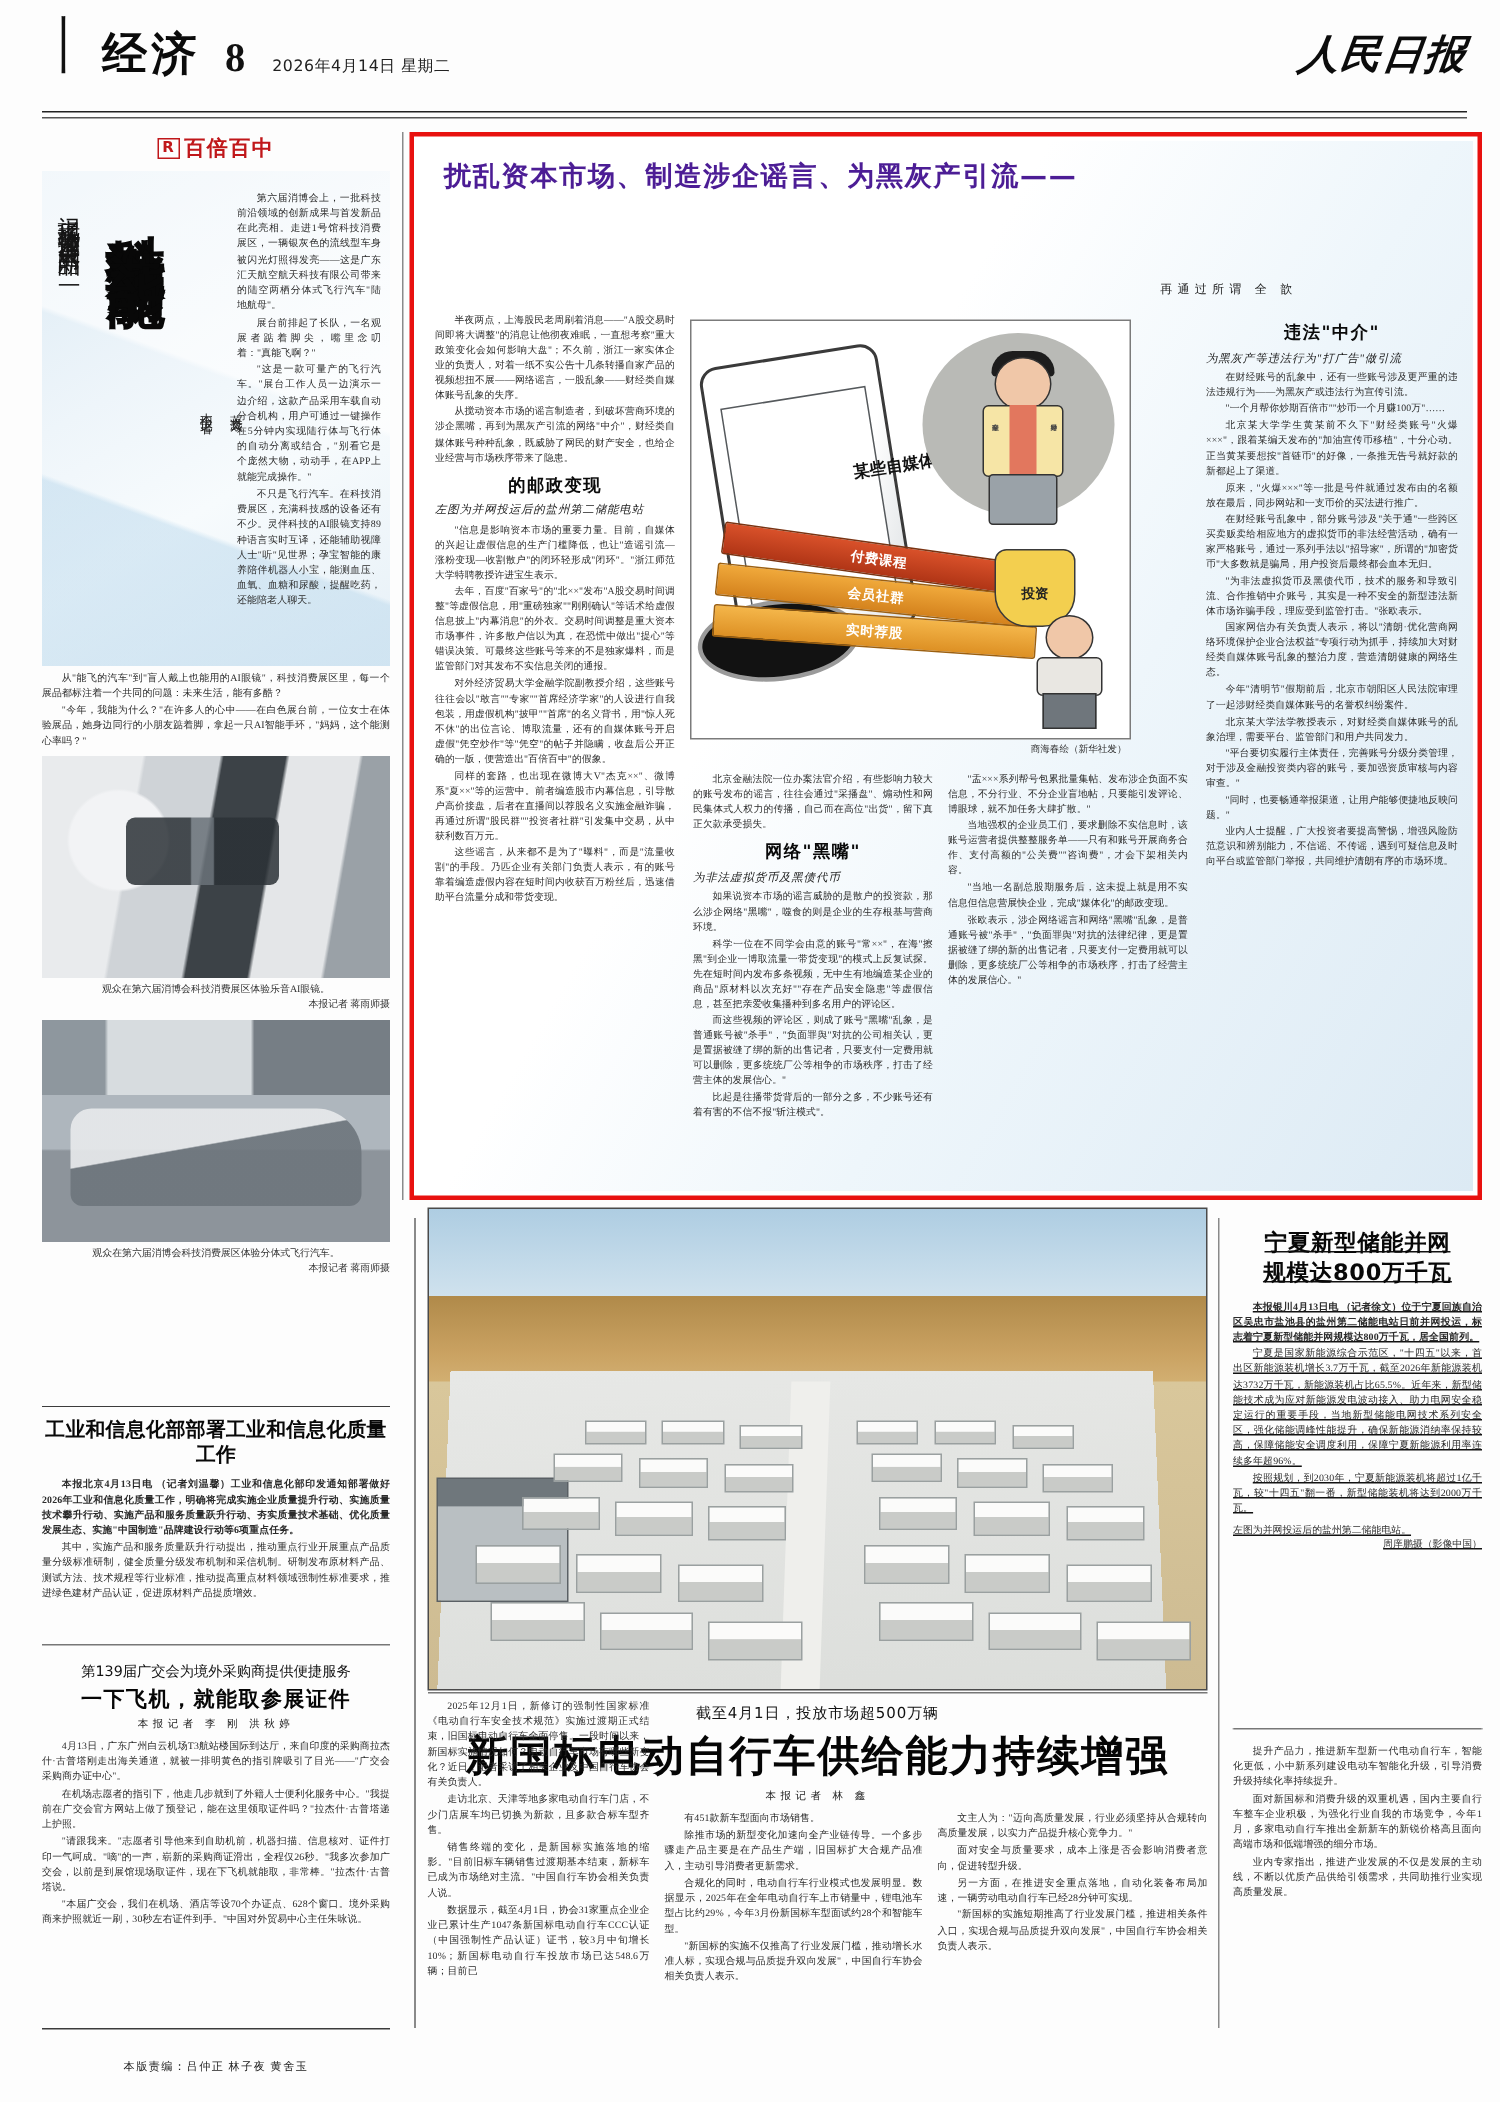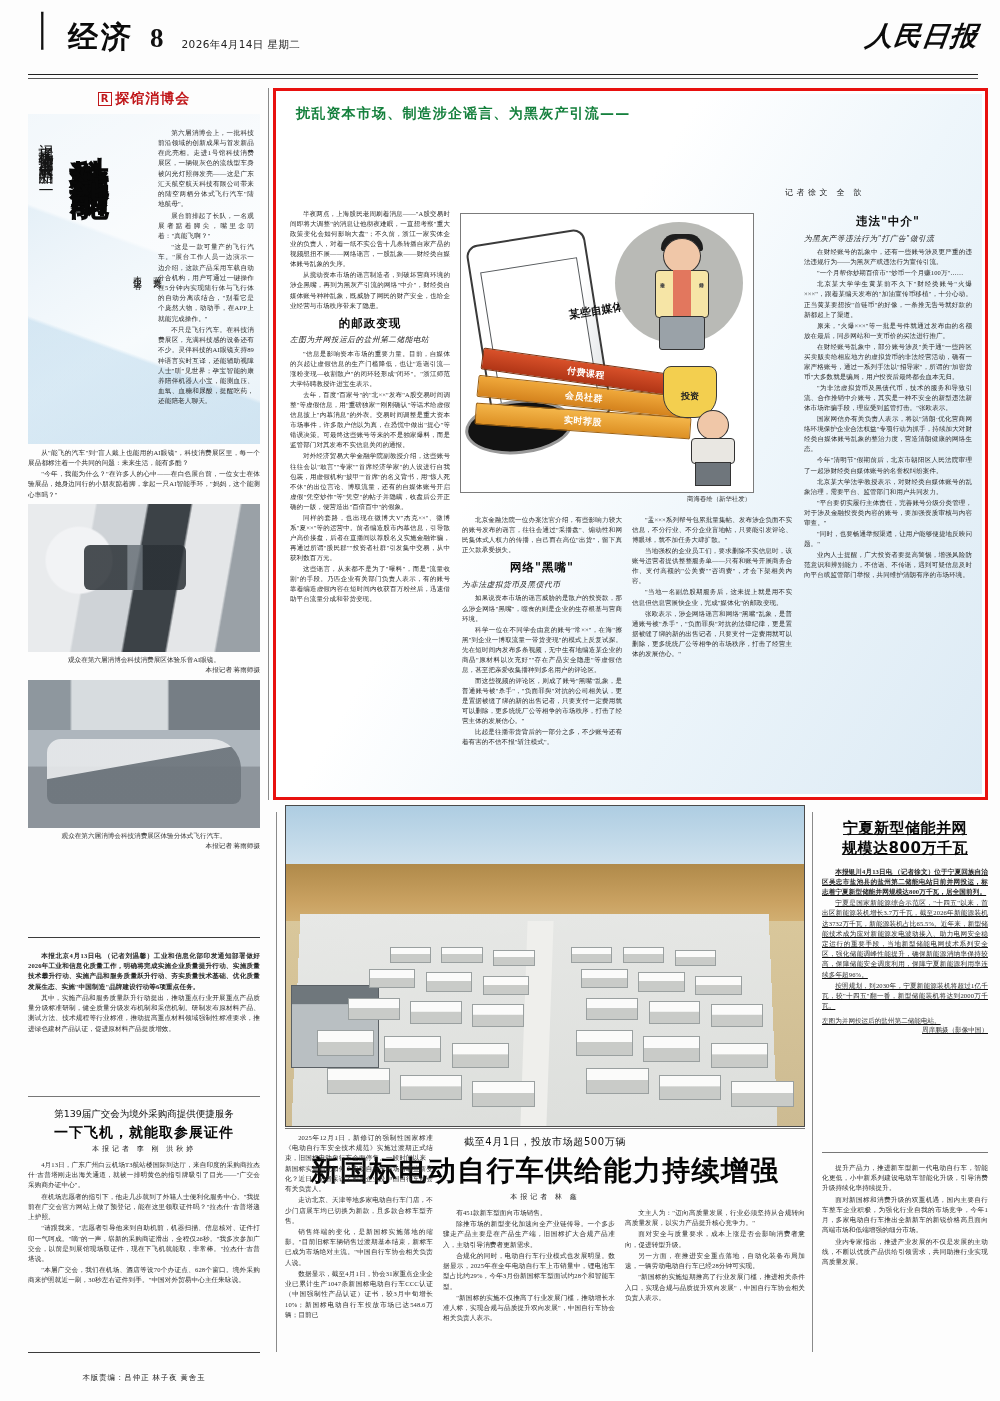--- a/index.html
+++ b/index.html
@@ -143,22 +143,22 @@
   .redbox {
     position:absolute; left:273px; top:88px; width:715px; height:712px;
     border:3px solid #e8110f; background:#ffffff;
   }
   .feature-bg {
     position:absolute; inset:3px;
     background:linear-gradient(120deg,#ffffff 0 38%, #eef6fb 62%, #dceaf4 100%);
   }
   .kicker {
     position:absolute; left:20px; top:14px;
-    font-family:"DejaVu Sans", sans-serif; font-size:14px; font-weight:700;
-    letter-spacing:1.2px; color:#15803d;
+    font-family:"DejaVu Sans", sans-serif; font-size:18px; font-weight:700;
+    letter-spacing:1.2px; color:#4c1d95;
   }
   .main-hl {
     position:absolute; left:0; right:18px; top:44px; text-align:right;
     font-family:"DejaVu Sans", sans-serif; font-size:33px; font-weight:700;
     letter-spacing:1.5px; color:#050505; line-height:1.12;
   }
   .main-byline {
     position:absolute; right:120px; top:96px;
     font-size:8px; letter-spacing:3.5px; color:#222;
     font-family:"Liberation Serif", serif;
@@ -321,21 +321,21 @@
     <div class="mh-logo">人民日报</div>
   </div>
   <div class="mh-rule"></div>
   <div class="mh-rule2"></div>
 
   <div class="col-left">
 
     <div class="tag-row">
       <span class="tag">
         <span class="tag-box">R</span>
-        <span>探馆消博会</span>
+        <span>百倍百中</span>
       </span>
     </div>
 
     <div class="hero">
       <div class="v-shoulder">记者现场体验消博会展出的新品——</div>
       <div class="v-main">科技激发消费新动能</div>
       <div class="v-byline">本报记者</div>
       <div class="v-byline2">蒋文焱</div>
 
       <div class="hero-col body-text">
@@ -357,21 +357,21 @@
 
     <div class="photo ph-car" style="height:148px;margin-top:5px;"></div>
     <div class="caption" style="margin-top:3px;">观众在第六届消博会科技消费展区体验分体式飞行汽车。</div>
     <div class="caption" style="text-align:right;">本报记者  蒋雨师摄</div>
   </div>
 
   <div class="redbox">
     <div class="feature-bg"></div>
 
     <div class="kicker">扰乱资本市场、制造涉企谣言、为黑灰产引流——</div>
-    <div class="main-byline">记者徐文  全 歆</div>
+    <div class="main-byline">再通过所谓  全 歆</div>
 
     <div class="illus">
       <div class="phone">
         <div class="phone-screen"></div>
       </div>
       <div class="phone-label">某些自媒体荐股</div>
 
       <div class="blob"></div>
       <div class="man">
         <div class="m-hair"></div>
@@ -528,20 +528,21 @@
   </div>
 
   <div class="body-text" style="position:absolute;left:822px;top:1163px;width:166px;">
     <p>提升产品力，推进新车型新一代电动自行车，智能化更低，小中新系列建设电动车智能化升级，引导消费升级持续化率持续提升。</p>
     <p>面对新国标和消费升级的双重机遇，国内主要自行车整车企业积极，为强化行业自我的市场竞争，今年1月，多家电动自行车推出全新新车的新锐价格高且面向高端市场和低端增强的细分市场。</p>
     <p>业内专家指出，推进产业发展的不仅是发展的主动线，不断以优质产品供给引领需求，共同助推行业实现高质量发展。</p>
   </div>
 
   <div class="art-ll">
     <div class="hline" style="left:0;top:-8px;width:232px;"></div>
+    <div class="ll-hl">工业和信息化部部署工业和信息化质量工作</div>
     <div class="body-text" style="margin-top:6px;">
       <p class="lead">本报北京4月13日电  （记者刘温馨）工业和信息化部印发通知部署做好2026年工业和信息化质量工作，明确将完成实施企业质量提升行动、实施质量技术攀升行动、实施产品和服务质量跃升行动、夯实质量技术基础、优化质量发展生态、实施"中国制造"品牌建设行动等6项重点任务。</p>
       <p>其中，实施产品和服务质量跃升行动提出，推动重点行业开展重点产品质量分级标准研制，健全质量分级发布机制和采信机制。研制发布原材料产品、测试方法、技术规程等行业标准，推动提高重点材料领域强制性标准要求，推进绿色建材产品认证，促进原材料产品提质增效。</p>
     </div>
   </div>
 
   <div style="position:absolute;left:28px;top:1108px;width:232px;">
     <div class="ll2-kicker">第139届广交会为境外采购商提供便捷服务</div>
     <div class="ll2-hl">一下飞机，就能取参展证件</div>
     <div class="byline">本报记者  李 刚  洪秋婷</div>

